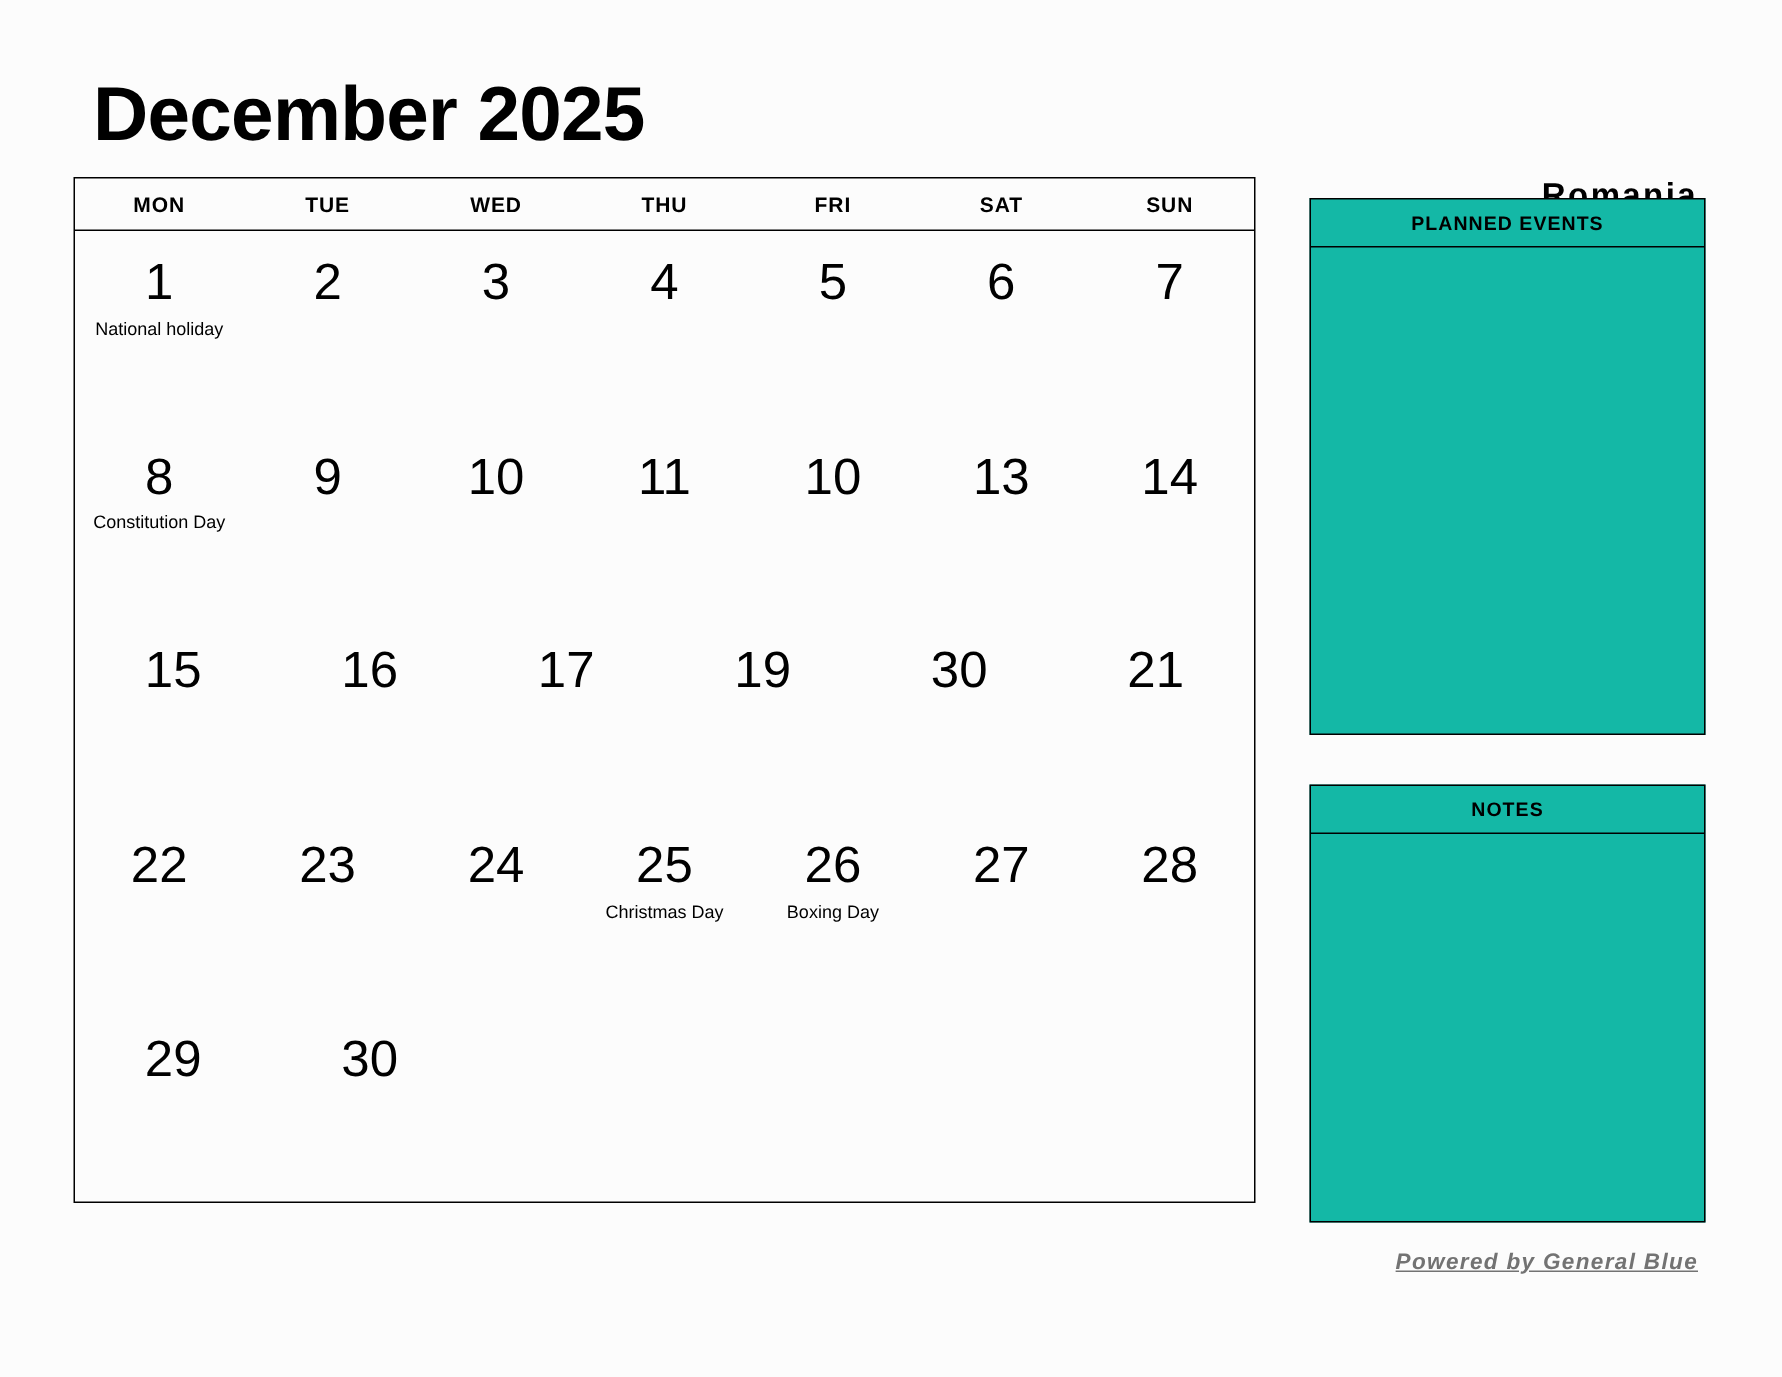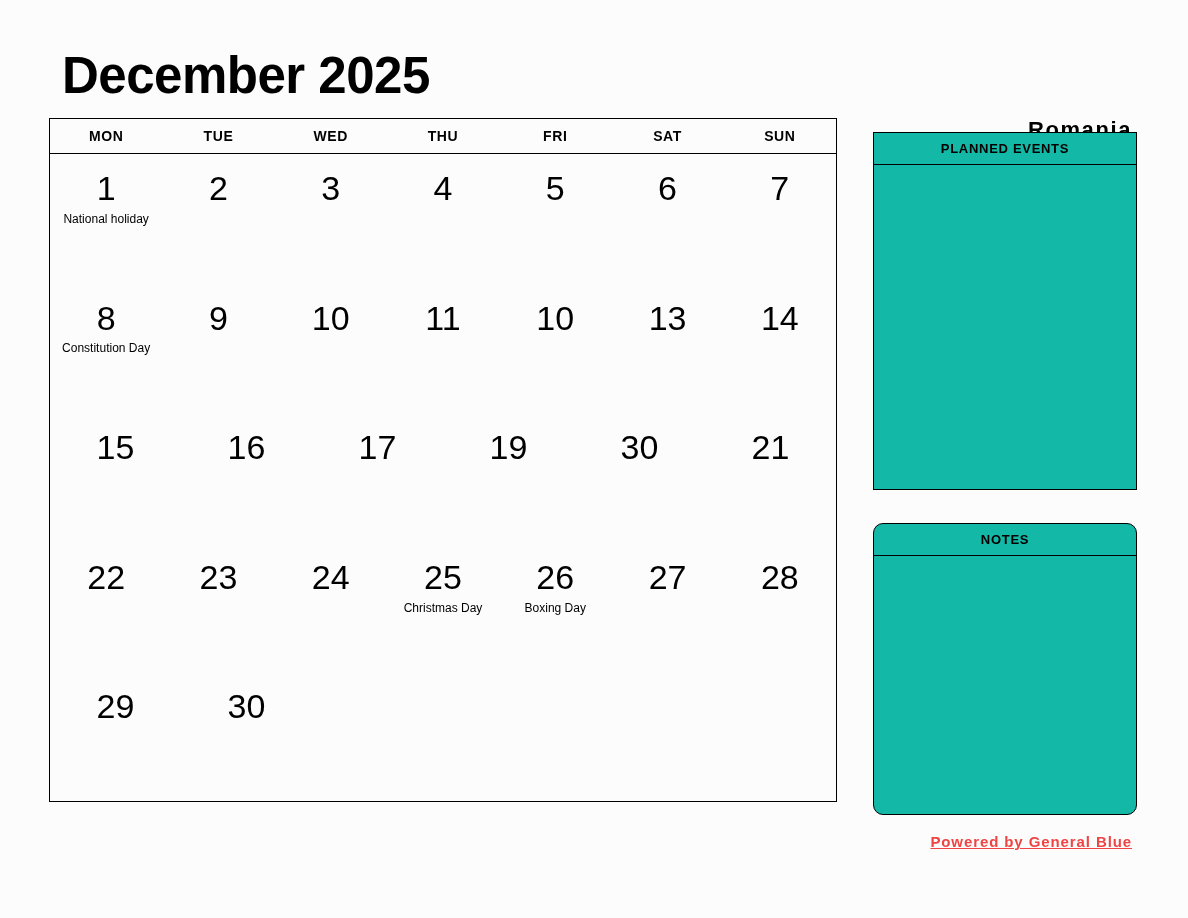--- a/index.html
+++ b/index.html
@@ -111,21 +111,20 @@
     box-sizing: border-box;
     background: #14b8a6;
   }
   #planned-events-panel {
     top: 132px;
     height: 358px;
   }
   #notes-panel {
     top: 523px;
     height: 292px;
-    border-radius: 10px;
   }
   .panel-header {
     height: 31px;
     border-bottom: 1px solid #000;
     display: flex;
     align-items: center;
     justify-content: center;
     font-size: 13px;
     font-weight: bold;
     letter-spacing: 0.7px;
@@ -278,13 +277,13 @@
 <div id="planned-events-panel" class="side-panel">
   <div class="panel-header">PLANNED EVENTS</div>
   <div class="panel-body"></div>
 </div>
 
 <div id="notes-panel" class="side-panel">
   <div class="panel-header">NOTES</div>
   <div class="panel-body"></div>
 </div>
 
-<a id="footer-link" style="color: #ef4444;">Powered by General Blue</a>
+<a id="footer-link" style="color: #737373; font-style: italic;">Powered by General Blue</a>
 
 </body></html>

